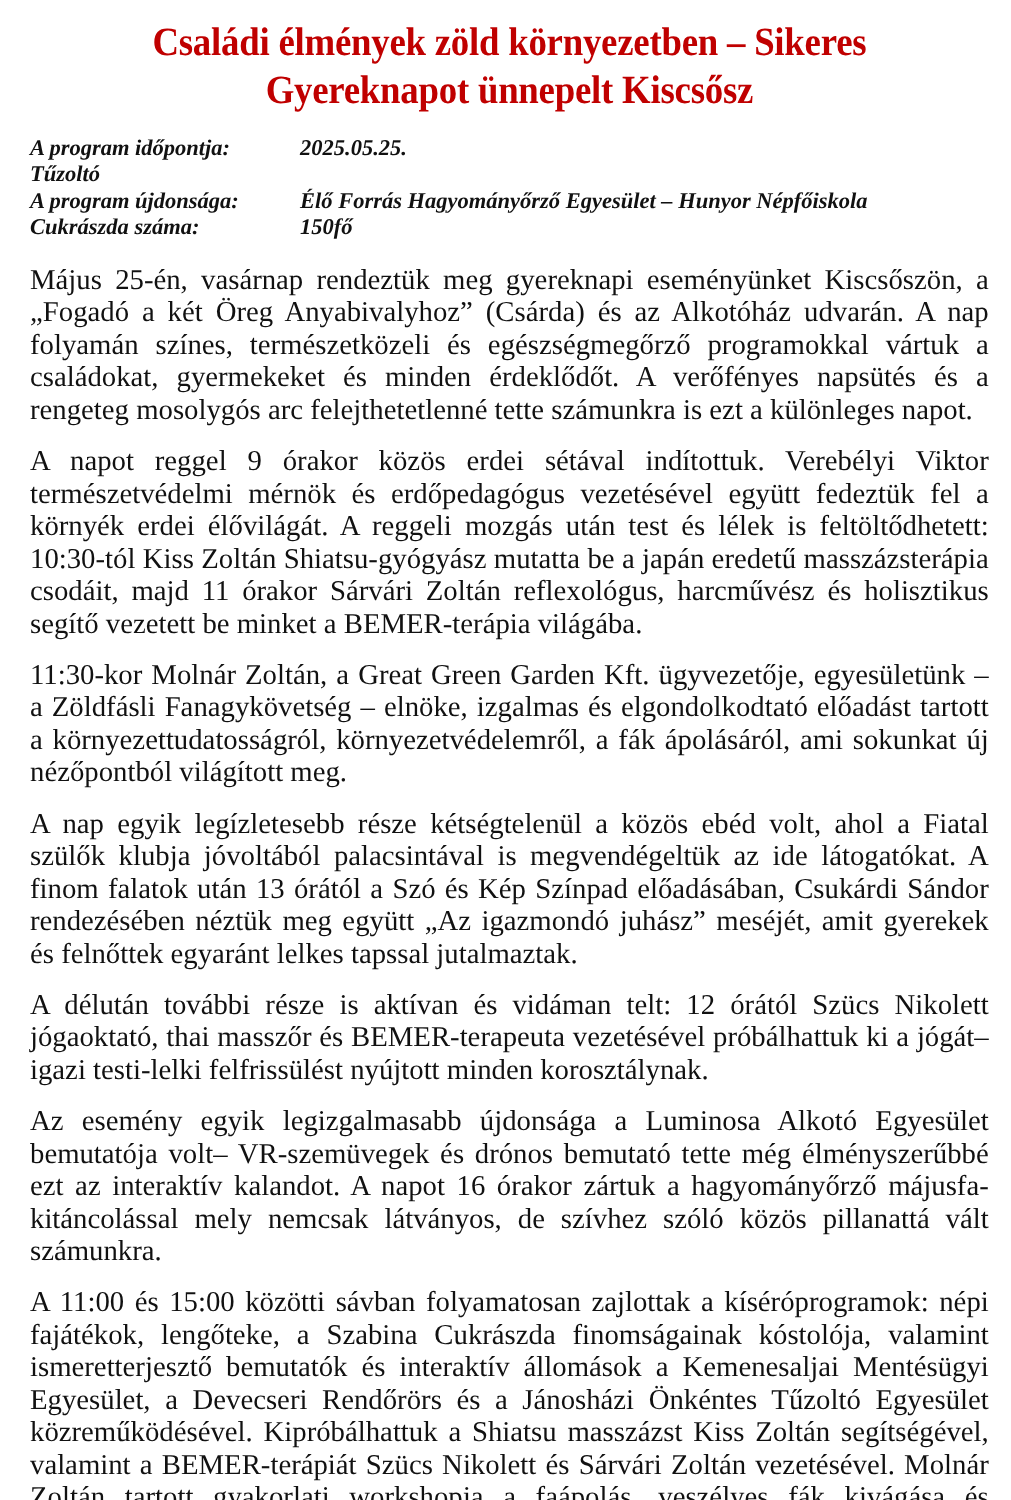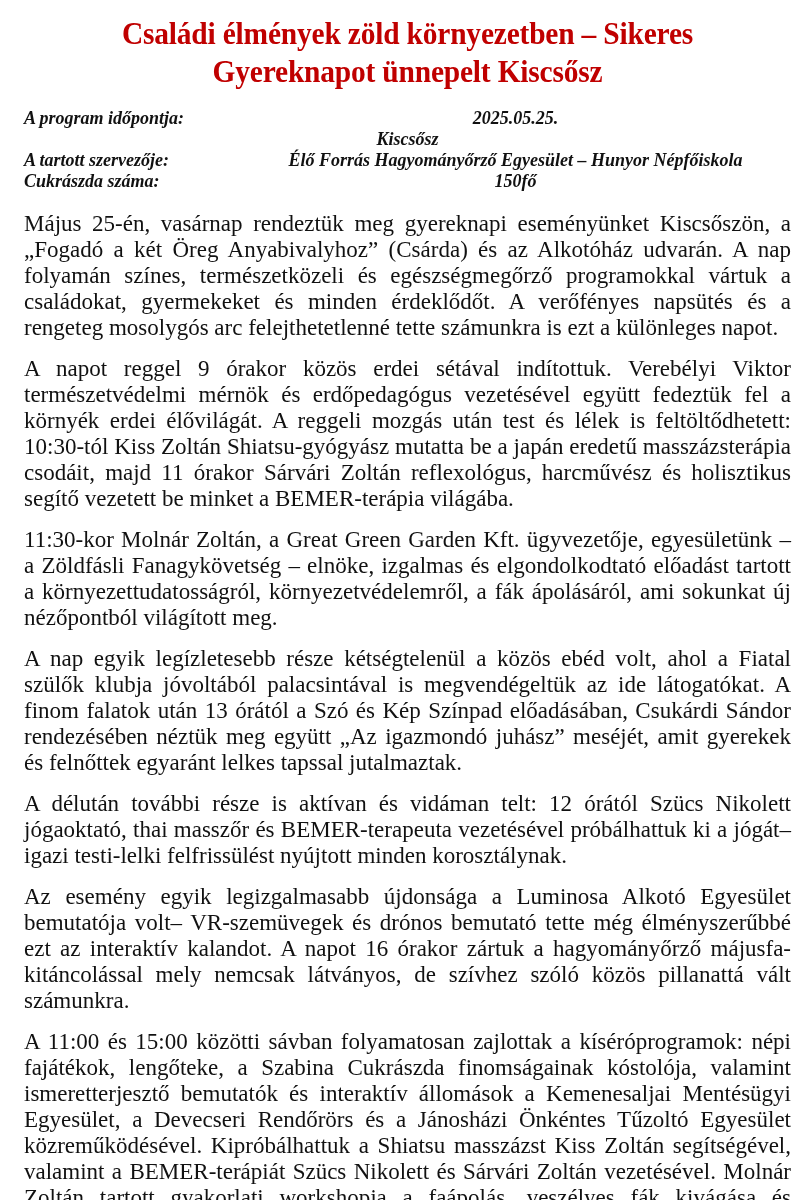--- a/index.html
+++ b/index.html
@@ -41,21 +41,20 @@
     }
     .meta-row {
       display: flex;
     }
     .meta-label {
       width: 216px;
       flex: 0 0 216px;
     }
     .meta-value {
       flex: 1 1 auto;
-      text-align: center;
     }
     .body {
       margin-top: 19px;
       font-size: 23px;
       line-height: 26px;
       text-align: justify;
     }
     .body p {
       margin: 0 0 15px 0;
     }
@@ -68,24 +67,24 @@
     <span>Családi élmények zöld környezetben – Sikeres</span><br>
     <span>Gyereknapot ünnepelt Kiscsősz</span>
   </h1>
 
   <div class="meta">
     <div class="meta-row">
       <span class="meta-label">A program időpontja:</span>
       <span class="meta-value">2025.05.25.</span>
     </div>
     <div class="meta-row">
-      <span class="meta-value">Kiscsősz</span>
+      <span class="meta-value">Tűzoltó</span>
     </div>
     <div class="meta-row">
-      <span class="meta-label">A tartott szervezője:</span>
+      <span class="meta-label">A program újdonsága:</span>
       <span class="meta-value">Élő Forrás Hagyományőrző Egyesület – Hunyor Népfőiskola</span>
     </div>
     <div class="meta-row">
       <span class="meta-label">Cukrászda száma:</span>
       <span class="meta-value">150fő</span>
     </div>
   </div>
 
   <div class="body">
     <p>Május 25-én, vasárnap rendeztük meg gyereknapi eseményünket Kiscsőszön, a „Fogadó a két Öreg Anyabivalyhoz” (Csárda) és az Alkotóház udvarán. A nap folyamán színes, természetközeli és egészségmegőrző programokkal vártuk a családokat, gyermekeket és minden érdeklődőt. A verőfényes napsütés és a rengeteg mosolygós arc felejthetetlenné tette számunkra is ezt a különleges napot.</p>

